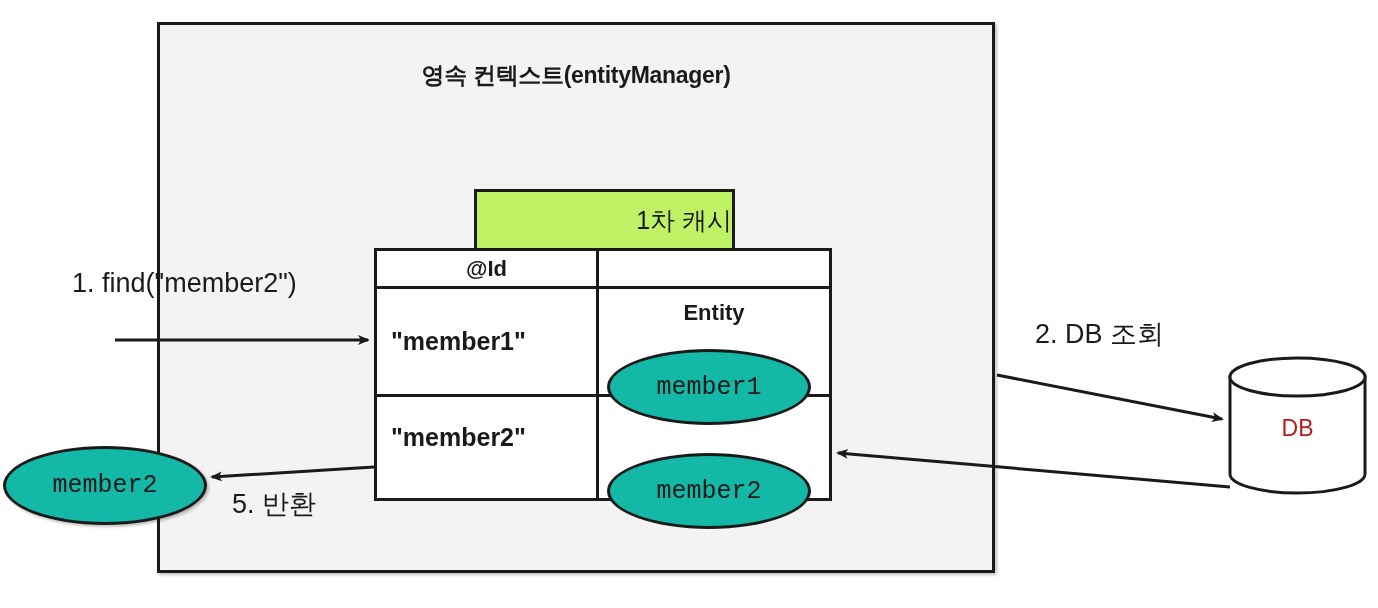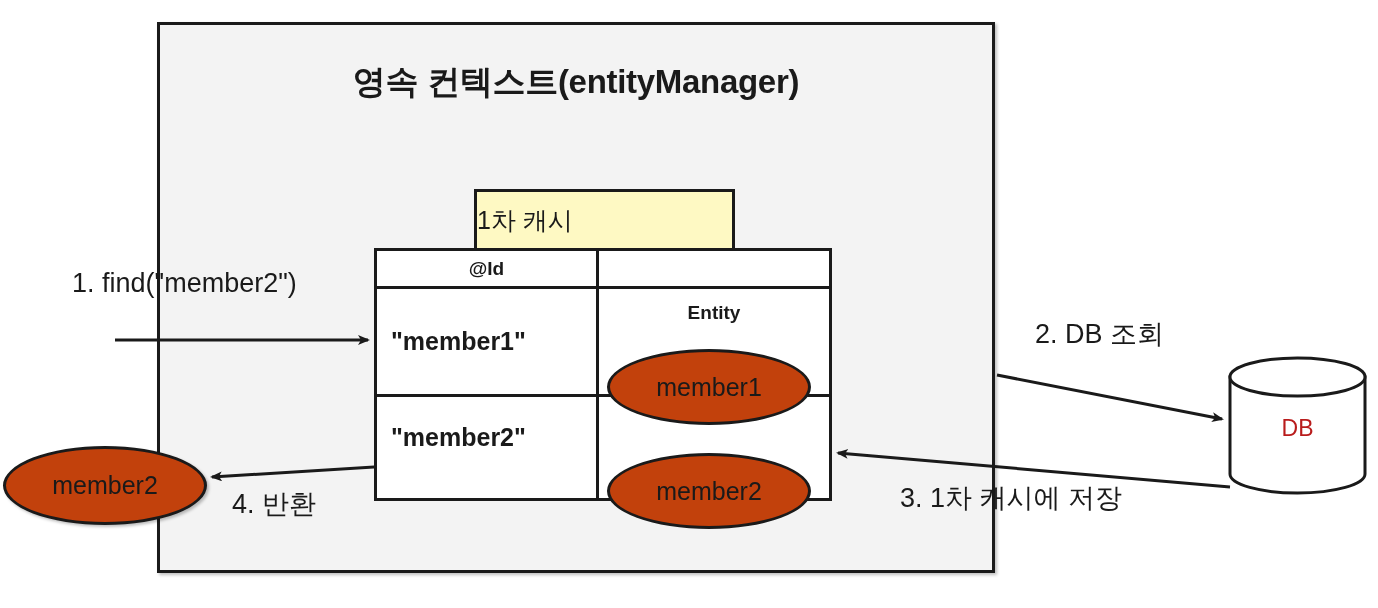--- a/index.html
+++ b/index.html
@@ -26,38 +26,38 @@
     border: 3px solid #1a1a1a;
     box-sizing: border-box;
     box-shadow: 2px 2px 3px rgba(0,0,0,0.25);
   }
   #context-title {
     position: absolute;
     left: 157px;
     top: 60px;
     width: 838px;
     text-align: center;
-    font-size: 33px;
+    font-size: 23px;
     font-weight: bold;
     color: #1a1a1a;
     letter-spacing: -0.3px;
   }
   
   #cache-label-box {
     position: absolute;
     left: 474px;
     top: 189px;
     width: 261px;
     height: 62px;
-    background: #fef9c3;
-    border: 3px solid #1a1a1a;
-    box-sizing: border-box;
-    display: flex;
-    align-items: center;
-    justify-content: flex-start;
+    background: #bef264;
+    border: 3px solid #1a1a1a;
+    box-sizing: border-box;
+    display: flex;
+    align-items: center;
+    justify-content: flex-end;
     font-size: 25px;
     color: #1a1a1a;
   }
   
   #cache-table {
     position: absolute;
     left: 374px;
     top: 248px;
     width: 458px;
     height: 253px;
@@ -96,37 +96,38 @@
     box-sizing: border-box;
     display: flex;
     align-items: center;
     justify-content: center;
     margin-top: 44px;
   }
   #row-header .cell-id,
   #row-header .cell-entity {
     justify-content: center;
     font-weight: bold;
-    font-size: 19px;
+    font-size: 22px;
     color: #1a1a1a;
   }
   #row-1 .cell-id, #row-2 .cell-id { padding-left: 14px; font-weight: bold; }
   #row-1 .cell-id { align-items: center; }
   #row-2 .cell-id { align-items: center; padding-bottom: 20px; }
   
   .ellipse {
     border: 3px solid #1a1a1a;
     border-radius: 50%;
-    background: #c2410c;
+    background: #14b8a6;
     display: flex;
     align-items: center;
     justify-content: center;
     font-size: 25px;
     color: #1a1a1a;
     box-sizing: border-box;
+    font-family: Liberation Mono, monospace;
   }
   #entity-member1 {
     position: absolute;
     left: 8px;
     top: 16px;
     width: 204px;
     height: 76px;
   }
   #entity-member2 {
     position: absolute;
@@ -246,16 +247,15 @@
   <svg id="db-cylinder" viewBox="0 0 141 141" xmlns="http://www.w3.org/2000/svg">
     <path d="M3,22 L3,119 A67.5,19 0 0 0 138,119 L138,22 Z" fill="#ffffff" stroke="#1a1a1a" stroke-width="3"></path>
     <ellipse cx="70.5" cy="22" rx="67.5" ry="19" fill="#ffffff" stroke="#1a1a1a" stroke-width="3"></ellipse>
   </svg>
   <div id="db-label">DB</div>
 
   <div class="annot" id="annot-1">
     <span>1. find("member2")</span>
   </div>
   <div class="annot" id="annot-2">2. DB 조회</div>
-  <div class="annot" id="annot-3">3. 1차 캐시에 저장</div>
-  <div class="annot" id="annot-4">4. 반환</div>
+  <div class="annot" id="annot-4">5. 반환</div>
 
 </div>
 
 </body></html>

